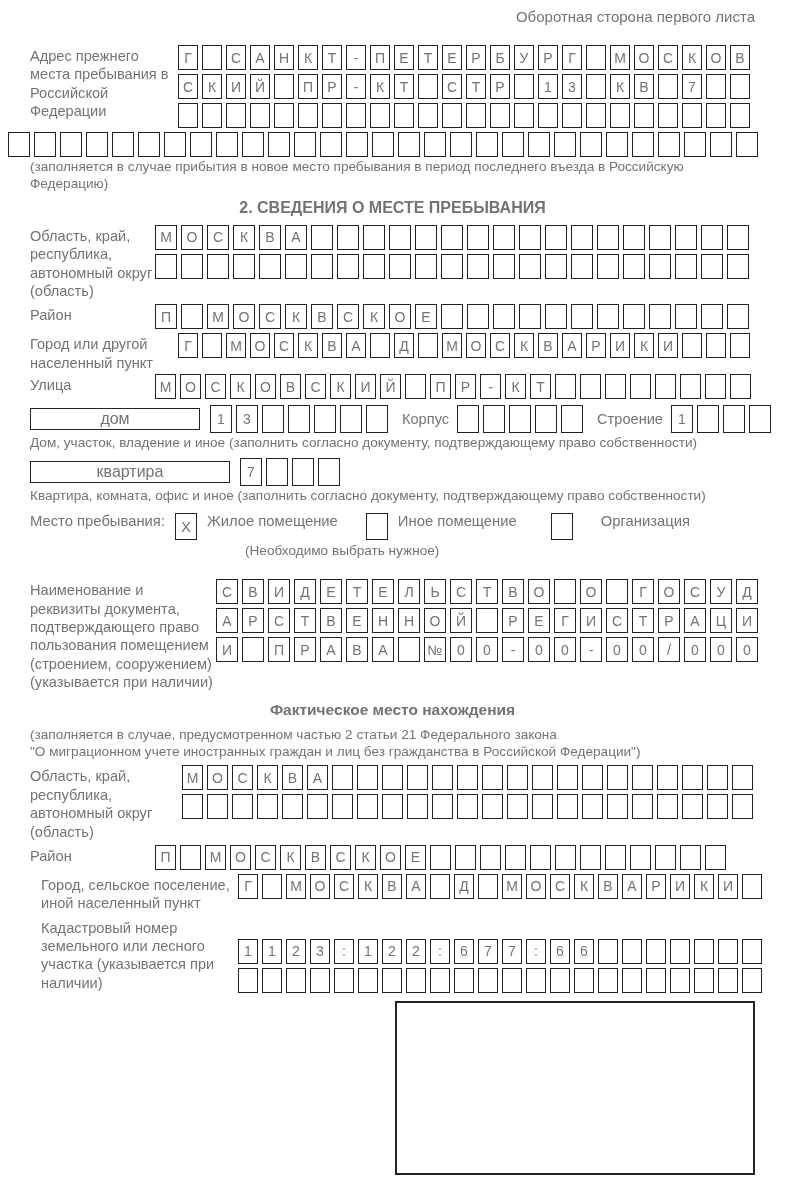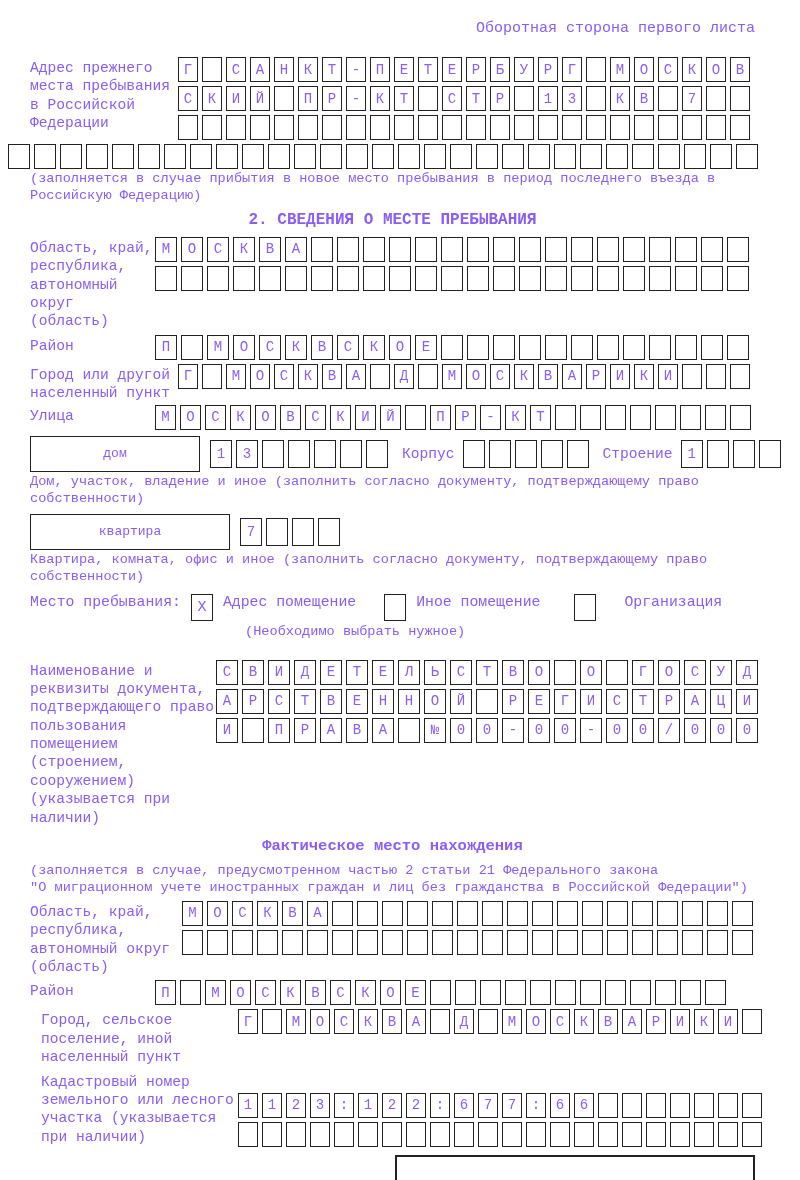--- a/index.html
+++ b/index.html
@@ -1,21 +1,21 @@
 <!DOCTYPE html>
 <html><head>
 <meta charset="utf-8">
 <style>
   * { margin:0; padding:0; box-sizing:border-box; }
   html,body { background:#fff; }
   .page {
     position:relative; width:800px; height:1180px; margin:0 auto;
-    background:#fff; color:#8b5cf6;
-    font-family:Liberation Mono, monospace;
-    padding:20px 45px 0 30px; overflow:hidden;
+    background:#fff; color:#737373;
+    font-family:Liberation Sans, sans-serif;
+    padding:8px 45px 0 30px; overflow:hidden;
   }
   .header-note { text-align:right; font-size:15px; margin-bottom:20px; }
 
   .frow { display:flex; align-items:flex-start; }
   .flabel { font-size:14.6px; line-height:1.26; flex-shrink:0; padding-top:2px; }
   .w145 { width:148px; } .w125 { width:125px; } .w150 { width:152px; }
   .w185 { width:186px; } .w195 { width:197px;margin-left:11px; }
   .rows { display:flex; flex-direction:column; gap:4px; }
 
   .cells { display:flex; gap:4px; }
@@ -31,22 +31,22 @@
   .note { font-size:13.6px; line-height:1.25; }
   .center { }
   .sec-title { text-align:center; font-size:16px; font-weight:bold; margin:6px 0 8px 0; }
   .sub-title { text-align:center; font-size:15.5px; font-weight:bold; margin:10px 0 8px 0; }
 
   .mt2{margin-top:2px;} .mt4{margin-top:4px;}
   .mb2{margin-bottom:2px;} .mb4{margin-bottom:4px;}
 
   .inline-row { display:flex; align-items:center; margin-top:6px; }
   .widebox {
-    border:1.6px solid #222; height:36px; display:flex; align-items:center;
-    justify-content:center; font-size:13px; background:#fff; flex-shrink:0;
+    border:1.6px solid #222; height:22px; display:flex; align-items:center;
+    justify-content:center; font-size:16px; background:#fff; flex-shrink:0;
   }
   .wb170 { width:170px; margin-right:10px; }
   .wb200 { width:200px; margin-right:10px; }
   .inl-label { font-size:14.6px; margin:0 8px 0 14px; }
 
   .stay-row { display:flex; align-items:flex-start; margin-top:8px; font-size:14.8px; }
   .checkbox {
     width:22px; height:27px; border:1.6px solid #222; display:flex;
     align-items:center; justify-content:center; font-size:15px; margin:0 10px 0 10px;
     background:#fff; flex-shrink:0;
@@ -368,21 +368,21 @@
         <div class="cell"></div>
         <div class="cell"></div>
         <div class="cell"></div>
       </div>
   </div>
   <div class="note mt2">Квартира, комната, офис и иное (заполнить согласно документу, подтверждающему право собственности)</div>
 
   <div class="stay-row">
     <span>Место пребывания:</span>
     <div class="checkbox">X</div>
-    <span>Адрес помещение</span>
+    <span>Жилое помещение</span>
     <div class="checkbox" style="margin-left:28px;"></div>
     <span>Иное помещение</span>
     <div class="checkbox" style="margin-left:34px;"></div>
     <span style="margin-left:18px;">Организация</span>
   </div>
   <div class="stay-note">(Необходимо выбрать нужное)</div>
 
   <div class="frow mt4">
     <div class="flabel w185">Наименование и реквизиты документа, подтверждающего право пользования помещением (строением, сооружением) (указывается при наличии)</div>
     <div class="rows">

